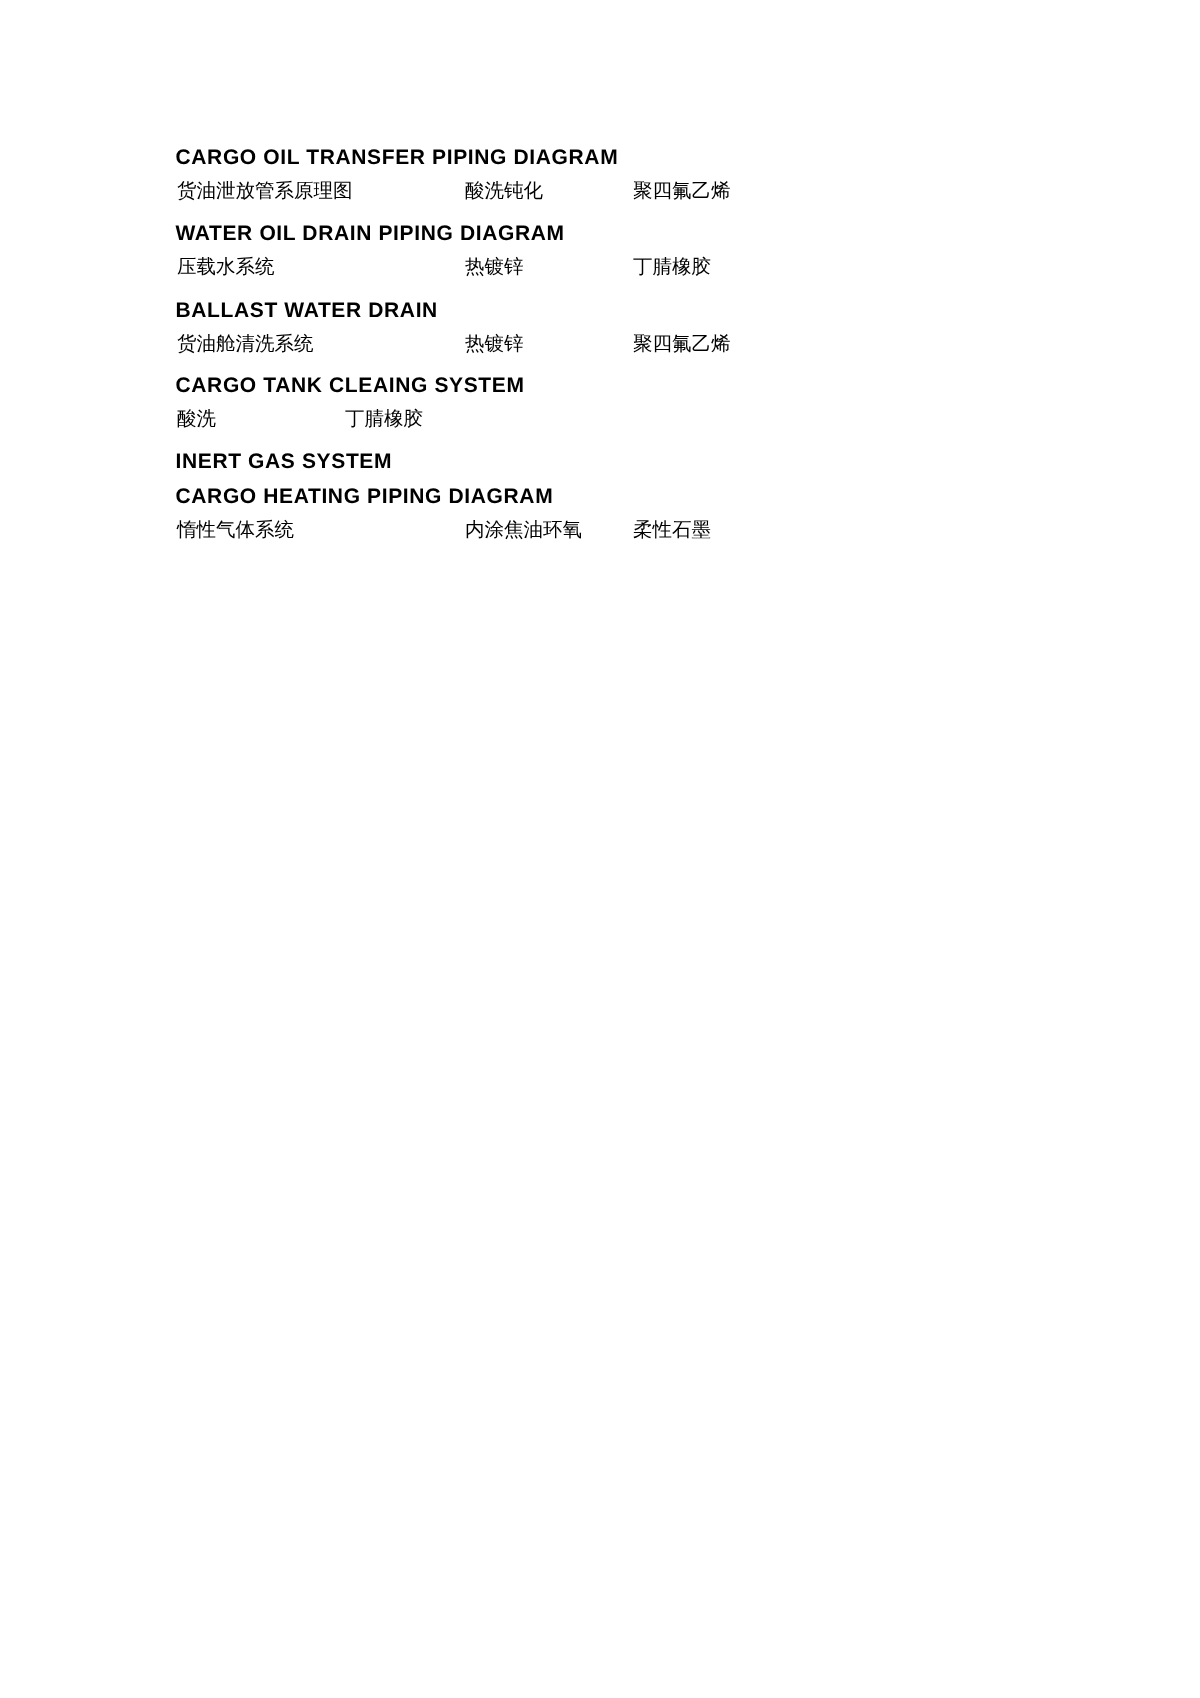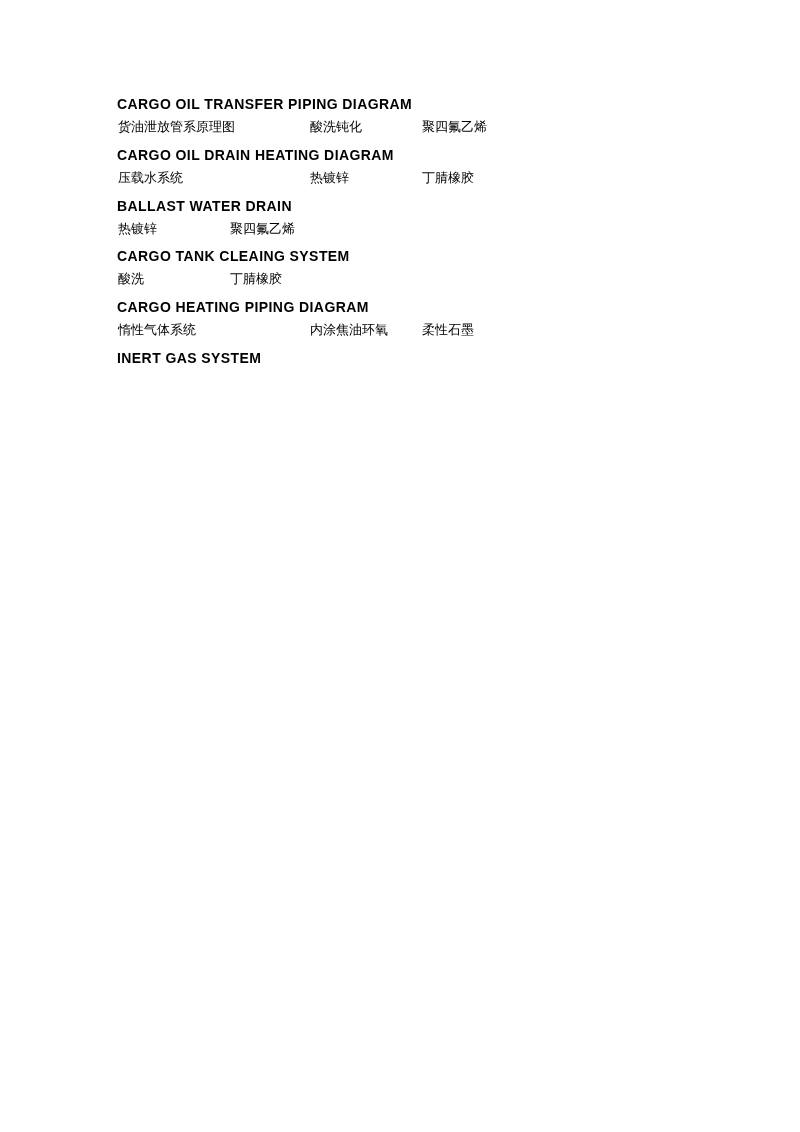--- a/index.html
+++ b/index.html
@@ -55,45 +55,46 @@
 
 <div class="section">
       <div class="section-title">CARGO OIL TRANSFER PIPING DIAGRAM</div>
       <div class="section-subtitle">
         <span class="sub-item sub-item-1">货油泄放管系原理图</span>
         <span class="sub-item sub-item-2">酸洗钝化</span>
         <span class="sub-item sub-item-3">聚四氟乙烯</span>
       </div>
     </div>
     <div class="section">
-      <div class="section-title">CARGO OIL DRAIN HEATING DIAGRAM</div>
+      <div class="section-title">WATER OIL DRAIN PIPING DIAGRAM</div>
       <div class="section-subtitle">
         <span class="sub-item sub-item-1">压载水系统</span>
         <span class="sub-item sub-item-2">热镀锌</span>
         <span class="sub-item sub-item-3">丁腈橡胶</span>
       </div>
     </div>
     <div class="section">
       <div class="section-title">BALLAST WATER DRAIN</div>
       <div class="section-subtitle">
+        <span class="sub-item sub-item-1">货油舱清洗系统</span>
         <span class="sub-item sub-item-2">热镀锌</span>
         <span class="sub-item sub-item-3">聚四氟乙烯</span>
       </div>
     </div>
     <div class="section">
       <div class="section-title">CARGO TANK CLEAING SYSTEM</div>
       <div class="section-subtitle">
         <span class="sub-item sub-item-2">酸洗</span>
         <span class="sub-item sub-item-3">丁腈橡胶</span>
       </div>
     </div>
     <div class="section">
+      <div class="section-title">INERT GAS SYSTEM</div>
+    </div>
+    <div class="section">
       <div class="section-title">CARGO HEATING PIPING DIAGRAM</div>
       <div class="section-subtitle">
         <span class="sub-item sub-item-1">惰性气体系统</span>
         <span class="sub-item sub-item-2">内涂焦油环氧</span>
         <span class="sub-item sub-item-3">柔性石墨</span>
       </div>
     </div>
-    <div class="section">
-      <div class="section-title">INERT GAS SYSTEM</div>
-    </div>
   </div>
 
 </body></html>

